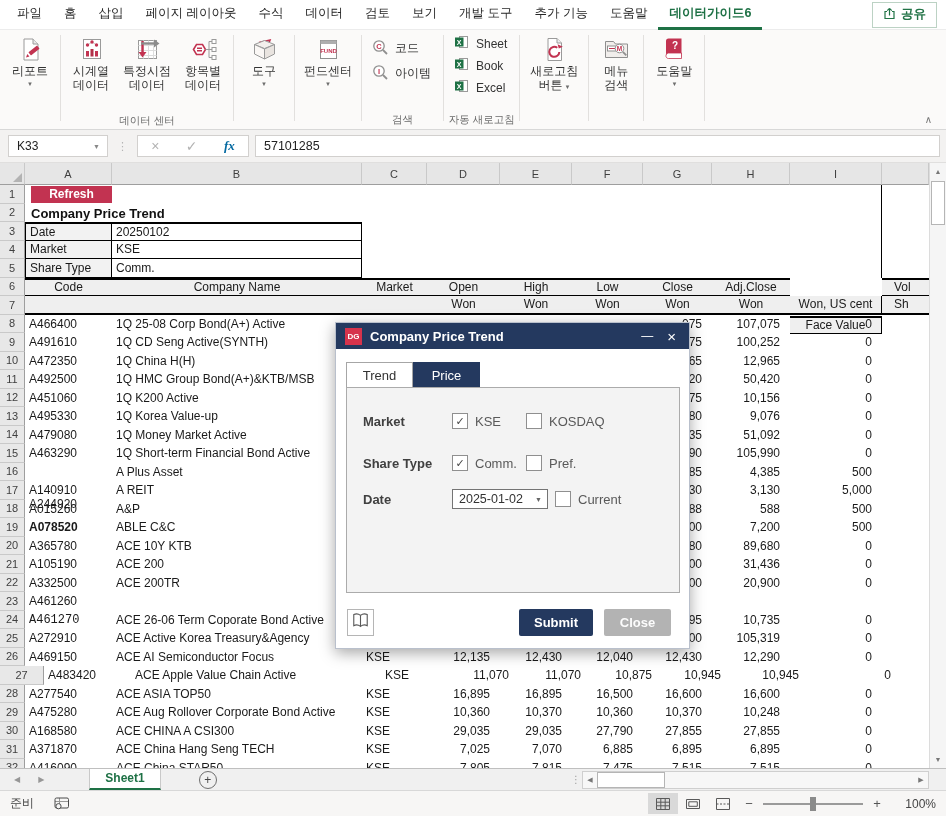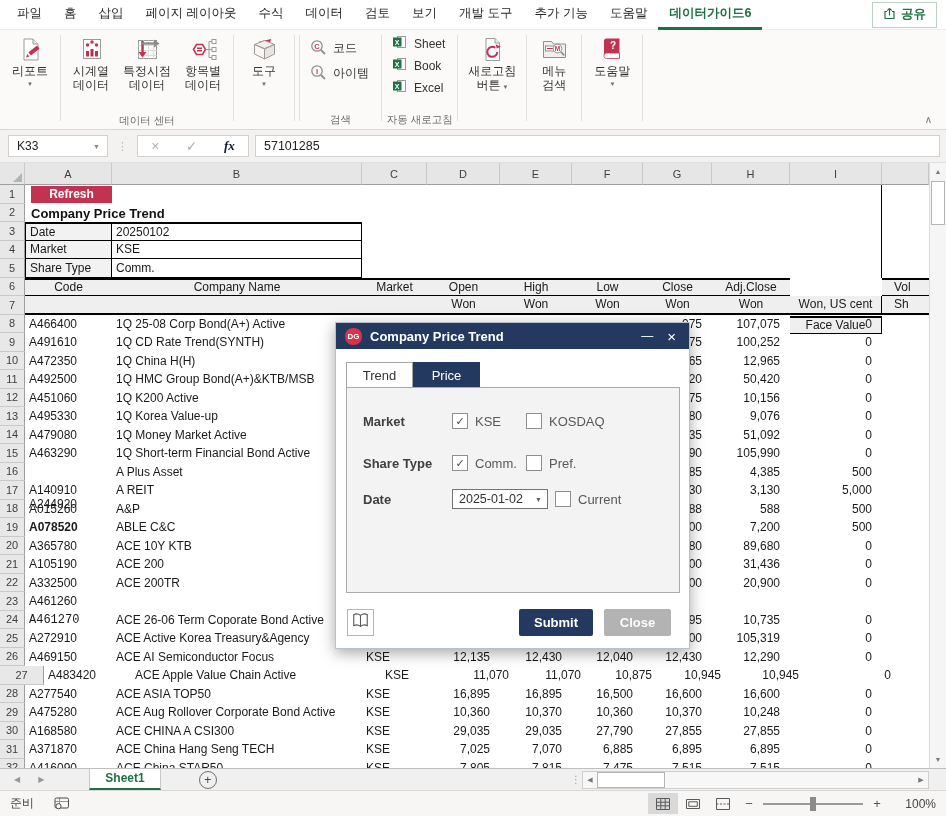--- a/index.html
+++ b/index.html
@@ -29,21 +29,21 @@
   .srow3{height:22px;}
   .rcollapse{position:absolute;right:14px;bottom:4px;font-size:10px;color:#777;}
   
   .fbar{height:33px;background:#f3f2f1;display:flex;align-items:center;border-bottom:1px solid #e0dfde;box-sizing:border-box;}
   .namebox{margin-left:8px;width:100px;height:22px;background:#fff;border:1px solid #d2d0ce;display:flex;align-items:center;box-sizing:border-box;}
   .nbtext{padding-left:8px;font-size:12px;color:#222;flex:1;}
   .nbarrow{font-size:7px;color:#888;padding-right:7px;}
   .fdots{margin:0 9px;color:#b5b5b5;font-size:11px;}
   .fbtns{display:flex;align-items:center;justify-content:space-around;background:#fff;border:1px solid #d2d0ce;height:22px;width:112px;box-sizing:border-box;}
   .fx-cancel,.fx-enter{color:#b3b3b3;font-size:14px;}
-  .fx-fn{font-family:"Liberation Serif",serif;font-style:italic;font-weight:700;color:#0f172a;font-size:13px;}
+  .fx-fn{font-family:"Liberation Serif",serif;font-style:italic;font-weight:700;color:#0369a1;font-size:13px;}
   .ffield{flex:1;height:22px;background:#fff;border:1px solid #d2d0ce;margin-left:6px;margin-right:6px;display:flex;align-items:center;font-size:12.5px;color:#222;padding-left:8px;box-sizing:border-box;}
   
   .sheet{height:605px;position:relative;background:#fff;}
   .colhead{height:22px;display:flex;width:929px;}
   .ch{background:#e6e6e6;border-right:1px solid #c9c9c9;border-bottom:1px solid #9e9e9e;font-size:11px;color:#3f3f3f;
       display:flex;align-items:center;justify-content:center;box-sizing:border-box;flex:none;}
   .corner{position:relative;}
   .corner::after{content:"";position:absolute;right:2px;bottom:2px;border-left:9px solid transparent;border-bottom:9px solid #b3b3b3;}
   .gridrows{height:583px;overflow:hidden;width:929px;}
   .grow{display:flex;height:18.5px;position:relative;}
@@ -90,21 +90,21 @@
   .vbtn{width:30px;height:21px;display:flex;align-items:center;justify-content:center;}
   .vbtn.active{background:#d9d9d9;}
   .zbtn{width:22px;text-align:center;color:#555;font-size:13px;}
   .ztrack{width:100px;height:2px;background:#9a9a9a;position:relative;margin:0 3px;}
   .zthumb{position:absolute;left:47px;top:-6px;width:6px;height:14px;background:#8b8b8b;}
   .zpct{width:44px;text-align:right;font-size:12px;color:#444;margin-right:4px;margin-left:4px;}
   
   .dlg{position:absolute;left:335px;top:322px;width:355px;height:327px;background:#fff;z-index:30;
        border:1px solid #b9c0cc;box-sizing:border-box;box-shadow:0 4px 14px rgba(0,0,0,.35);}
   .dlg-title{height:26px;background:#24395f;display:flex;align-items:center;padding:0 9px;}
-  .dlg-logo{width:17px;height:17px;background:#d6334c;border-radius:8px;color:#fff;font-size:8px;font-weight:700;
+  .dlg-logo{width:17px;height:17px;background:#d6334c;border-radius:0;color:#fff;font-size:8px;font-weight:700;
             display:flex;align-items:center;justify-content:center;flex:none;}
   .dlg-titletext{color:#fff;font-size:13px;font-weight:700;margin-left:8px;}
   .dlg-min{margin-left:auto;color:#fff;font-size:12px;padding:0 10px;}
   .dlg-x{color:#fff;font-size:15px;padding:0 4px;}
   .dlg-tabs{position:absolute;left:10px;top:39px;display:flex;}
   .dtab{width:67px;height:26px;display:flex;align-items:center;justify-content:center;font-size:13px;background:#fff;
         color:#333;border:1px solid #a6a6a6;box-sizing:border-box;}
   .dtab.active{background:#24395f;color:#fff;border-color:#24395f;}
   .dlg-panel{position:absolute;left:10px;top:64px;width:334px;height:206px;background:#f3f3f3;border:1px solid #ababab;box-sizing:border-box;}
   .frow{position:absolute;left:0;right:6px;height:22px;display:flex;align-items:center;}
@@ -234,20 +234,36 @@
                 <path d="M23.5 8.5v9.5l-10 5v-10z" fill="#e9e4e0" stroke="#9a9a9a"></path>
               </svg>
             </span>
           <span class="rlab">도구</span>
           <span class="rchev">▼</span>
         </div>
       </div>
       <div class="rglabel"></div>
     </div>
     <div class="rsep"></div>
+    <div class="rgroup">
+      <div class="rbtns">
+        <div class="rbtn" style="width:62px">
+          <span class="ricon">
+              <svg width="27" height="27" viewBox="0 0 27 27">
+                <rect x="5.5" y="4.5" width="16" height="18" fill="#fff" stroke="#8f8f8f"></rect>
+                <rect x="5.5" y="4.5" width="16" height="3.5" fill="#aeaeae"></rect>
+                <text x="13.5" y="16.5" font-size="6" font-weight="bold" fill="#c23351" text-anchor="middle">FUND</text>
+              </svg>
+            </span>
+          <span class="rlab">펀드센터</span>
+          <span class="rchev">▼</span>
+        </div>
+      </div>
+      <div class="rglabel"></div>
+    </div>
     <div class="rsep"></div>
     <div class="rgroup">
       <div class="scol" style="flex:1">
         <div class="srow">
           <span><svg width="16" height="16" viewBox="0 0 16 16">
                 <circle cx="7" cy="7" r="5.2" fill="#fff" stroke="#8f8f8f" stroke-width="1.3"></circle>
                 <path d="M11 11l4 4" stroke="#8f8f8f" stroke-width="1.8"></path>
                 <text x="7" y="9.6" font-size="7.5" font-weight="bold" fill="#c23351" text-anchor="middle">C</text>
               </svg></span>
           <span>코드</span>
@@ -487,21 +503,21 @@
           <div class="cell tr" style="width: 72px;"></div>
           <div class="cell tr" style="width: 71px;"></div>
           <div class="cell tr" style="width: 69px;">075</div>
           <div class="cell tr" style="width: 78px;">107,075</div>
           <div class="cell tr" style="width: 92px;">0</div>
           <div class="cell" style="width: 47px;"></div>
         </div>
         <div class="grow">
           <div class="gut" style="width: 25px;">9</div>
           <div class="cell tl" style="width: 87px;">A491610</div>
-          <div class="cell tl spillable" style="width: 250px;">1Q CD Rate Trend(SYNTH)</div>
+          <div class="cell tl spillable" style="width: 250px;">1Q CD Seng Active(SYNTH)</div>
           <div class="cell tl" style="width: 65px;"></div>
           <div class="cell tr" style="width: 73px;"></div>
           <div class="cell tr" style="width: 72px;"></div>
           <div class="cell tr" style="width: 71px;"></div>
           <div class="cell tr" style="width: 69px;">975</div>
           <div class="cell tr" style="width: 78px;">100,252</div>
           <div class="cell tr" style="width: 92px;">0</div>
           <div class="cell" style="width: 47px;"></div>
         </div>
         <div class="grow">

